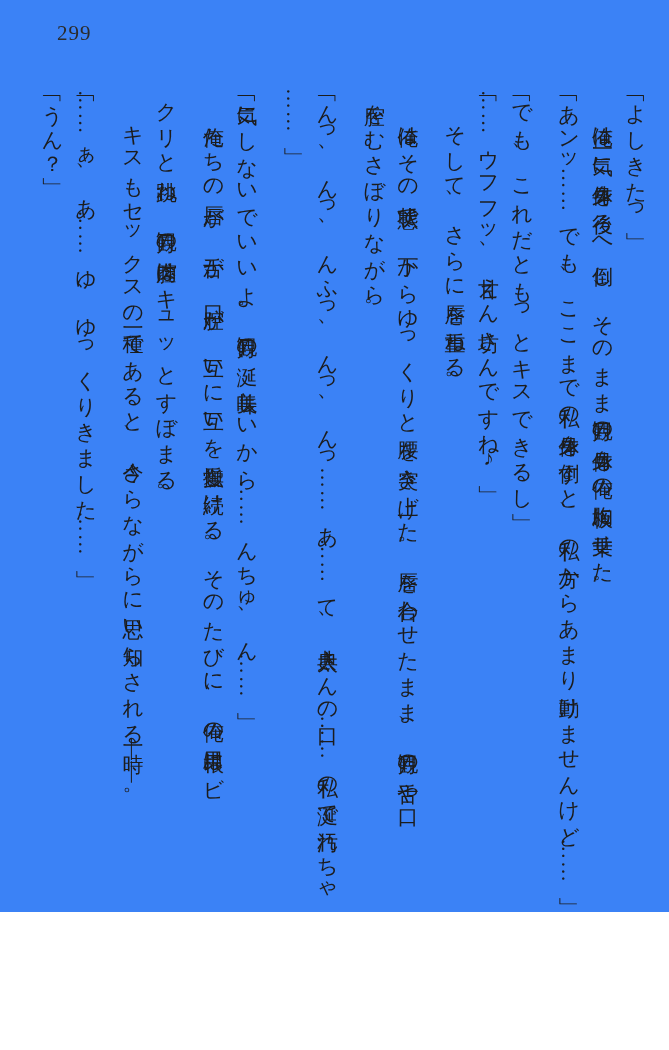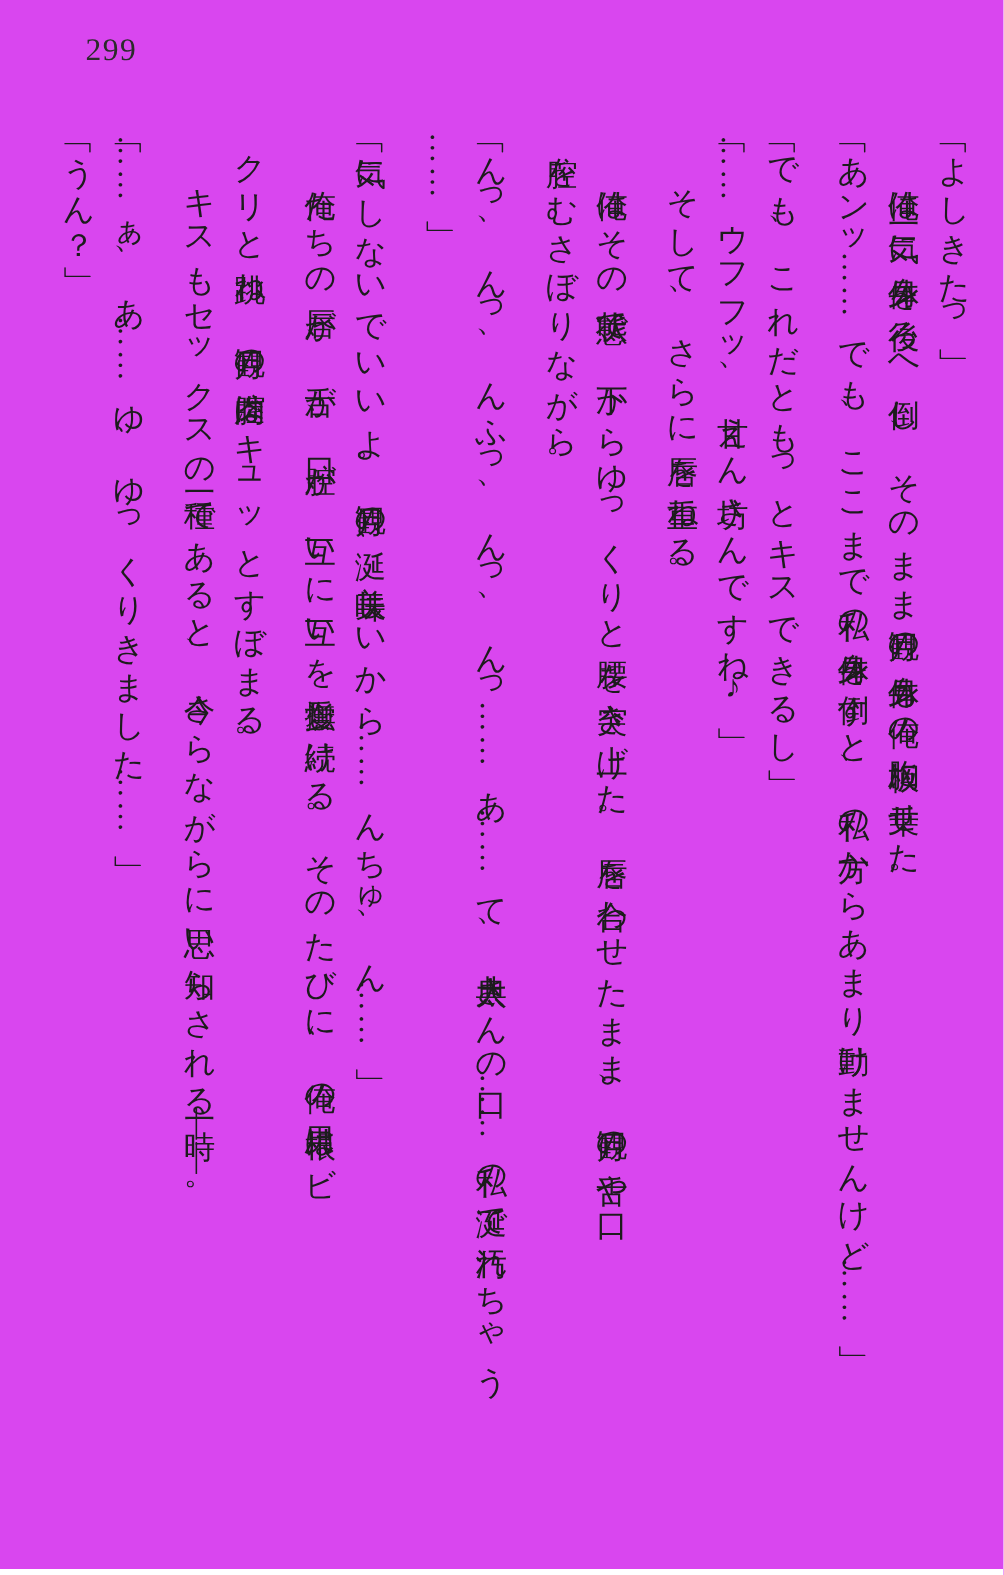--- a/index.html
+++ b/index.html
@@ -3,22 +3,22 @@
 <meta charset="utf-8">
 <style>
   html, body {
     margin: 0;
     padding: 0;
     background: #ffffff;
   }
   .page {
     position: relative;
     width: 669px;
-    height: 1046px;
-    background: #d946ef;
+    height: 912px;
+    background: #3b82f6;
     overflow: hidden;
     font-family: "Liberation Serif", "DejaVu Serif", serif;
   }
   .page-number {
     position: absolute;
     top: 21px;
     left: 57px;
     font-size: 21px;
     letter-spacing: 1px;
     color: #2b2b2b;

